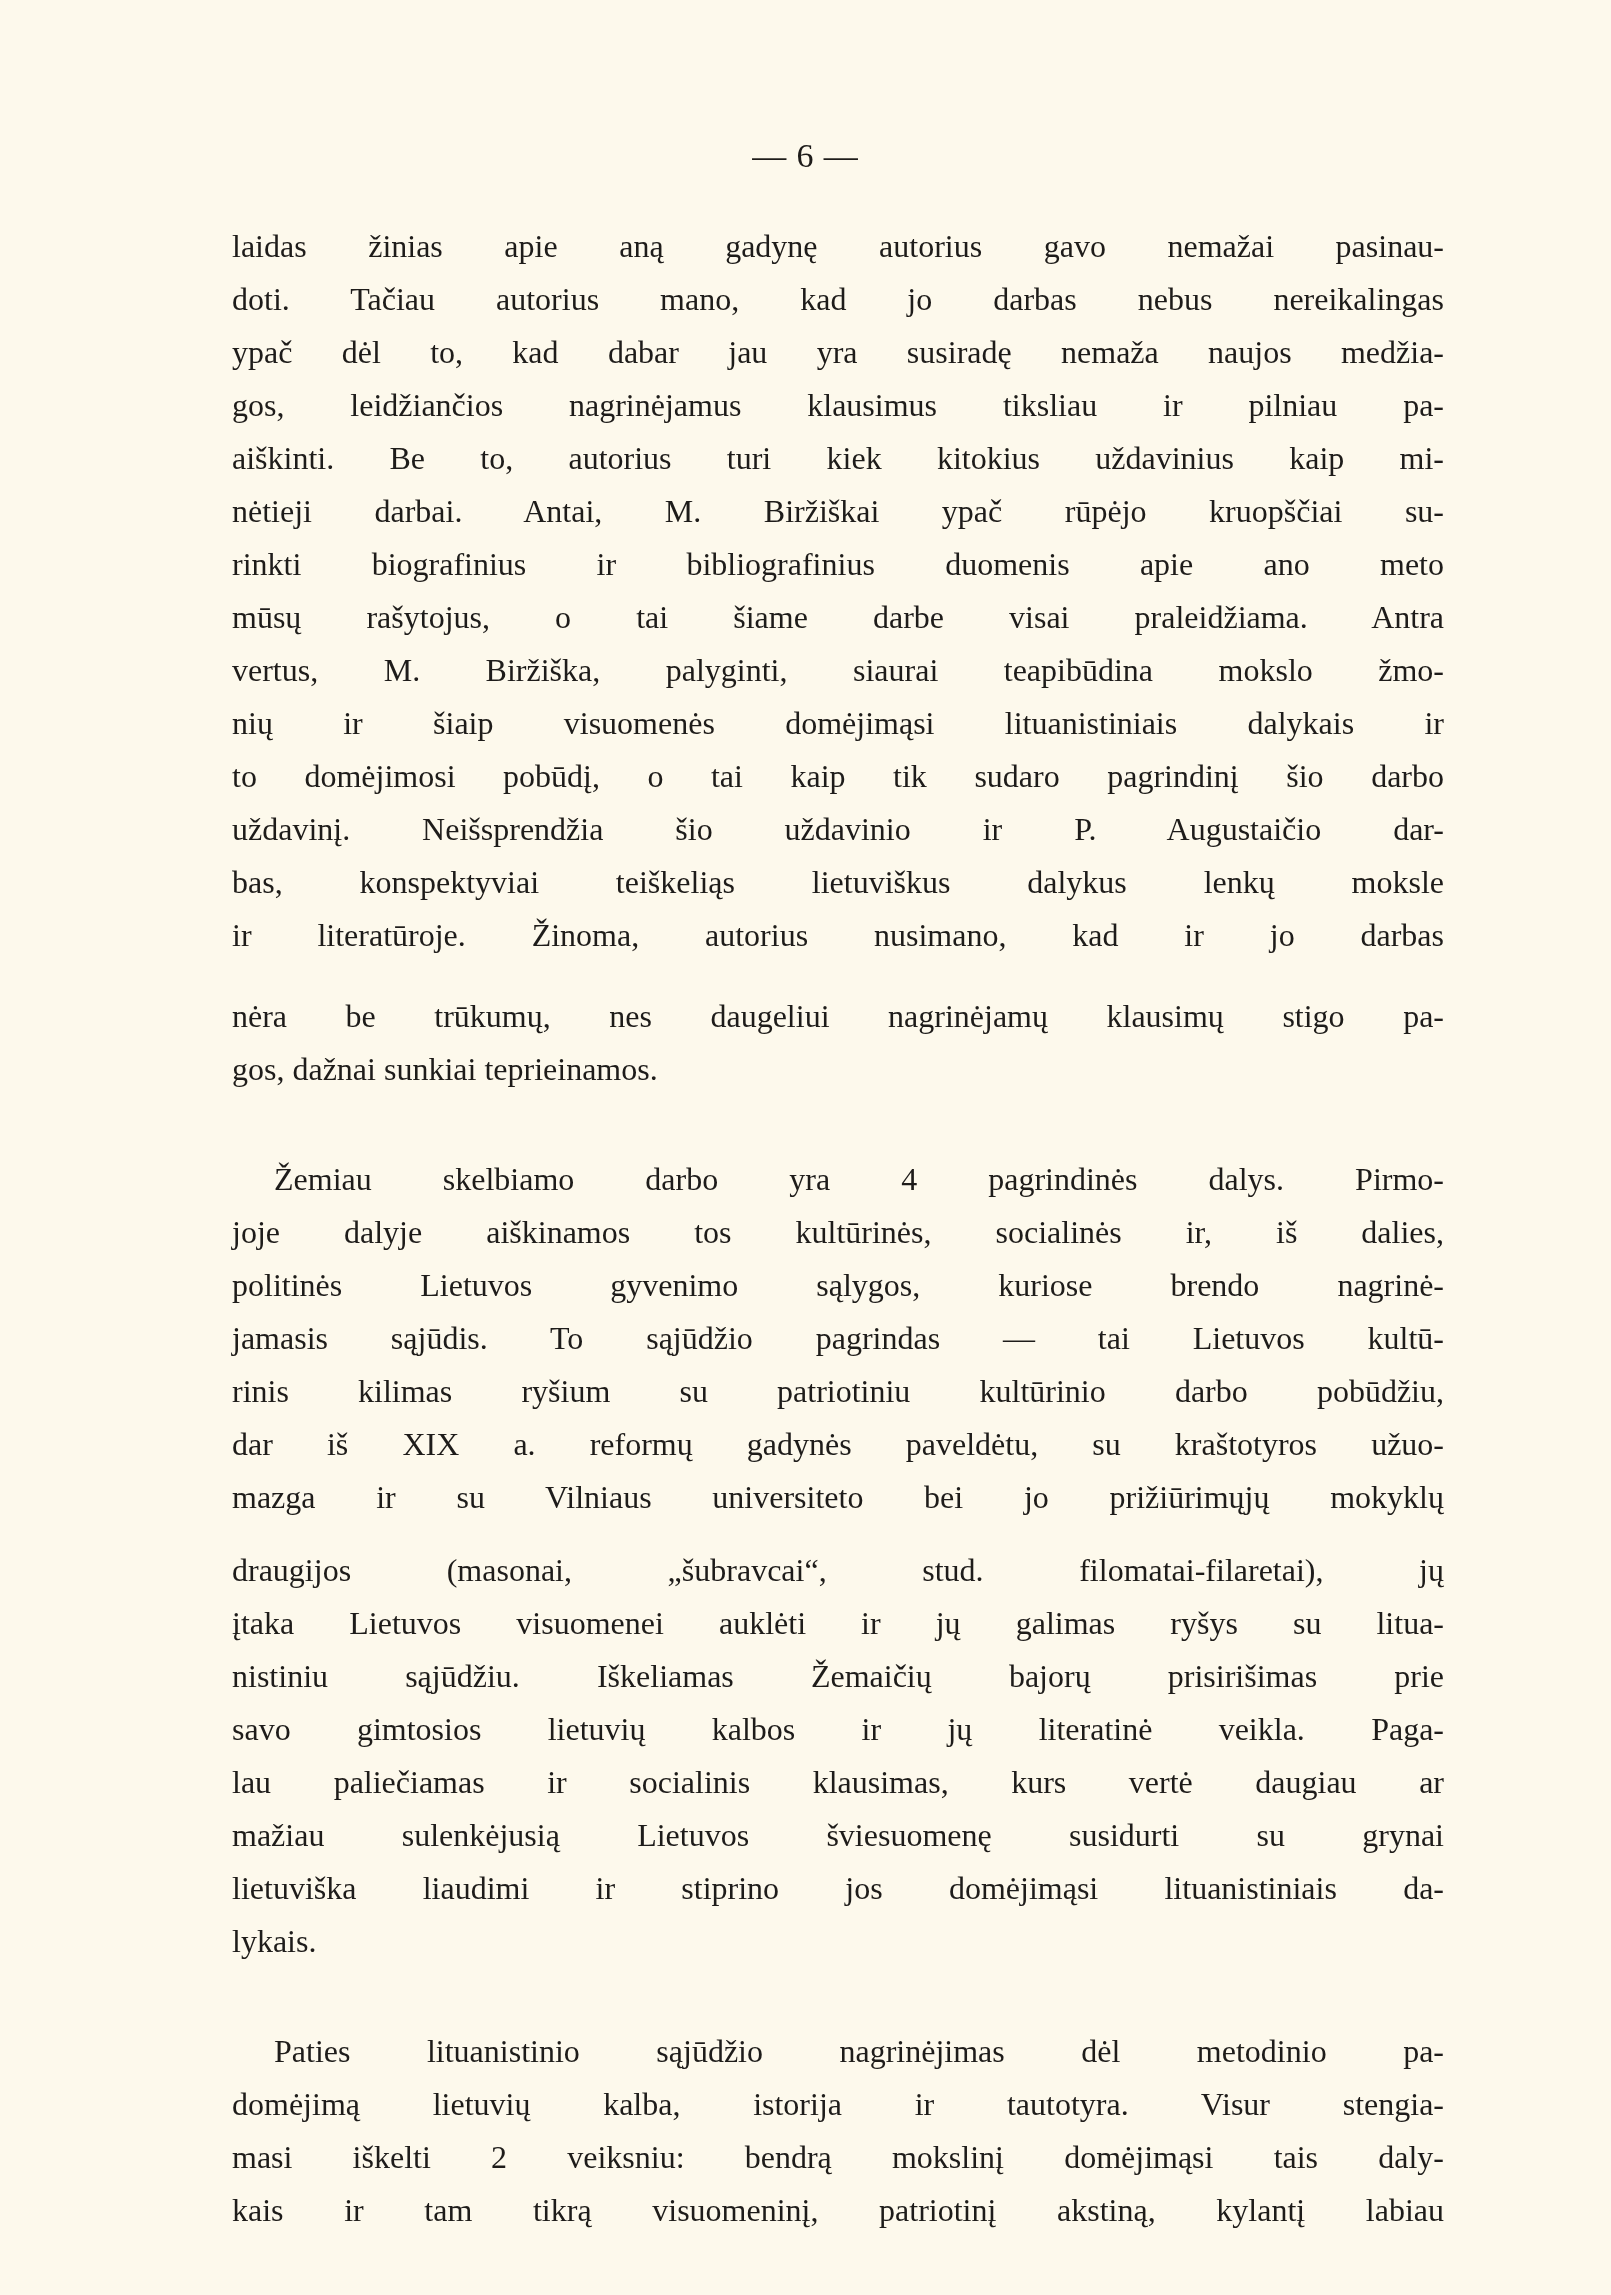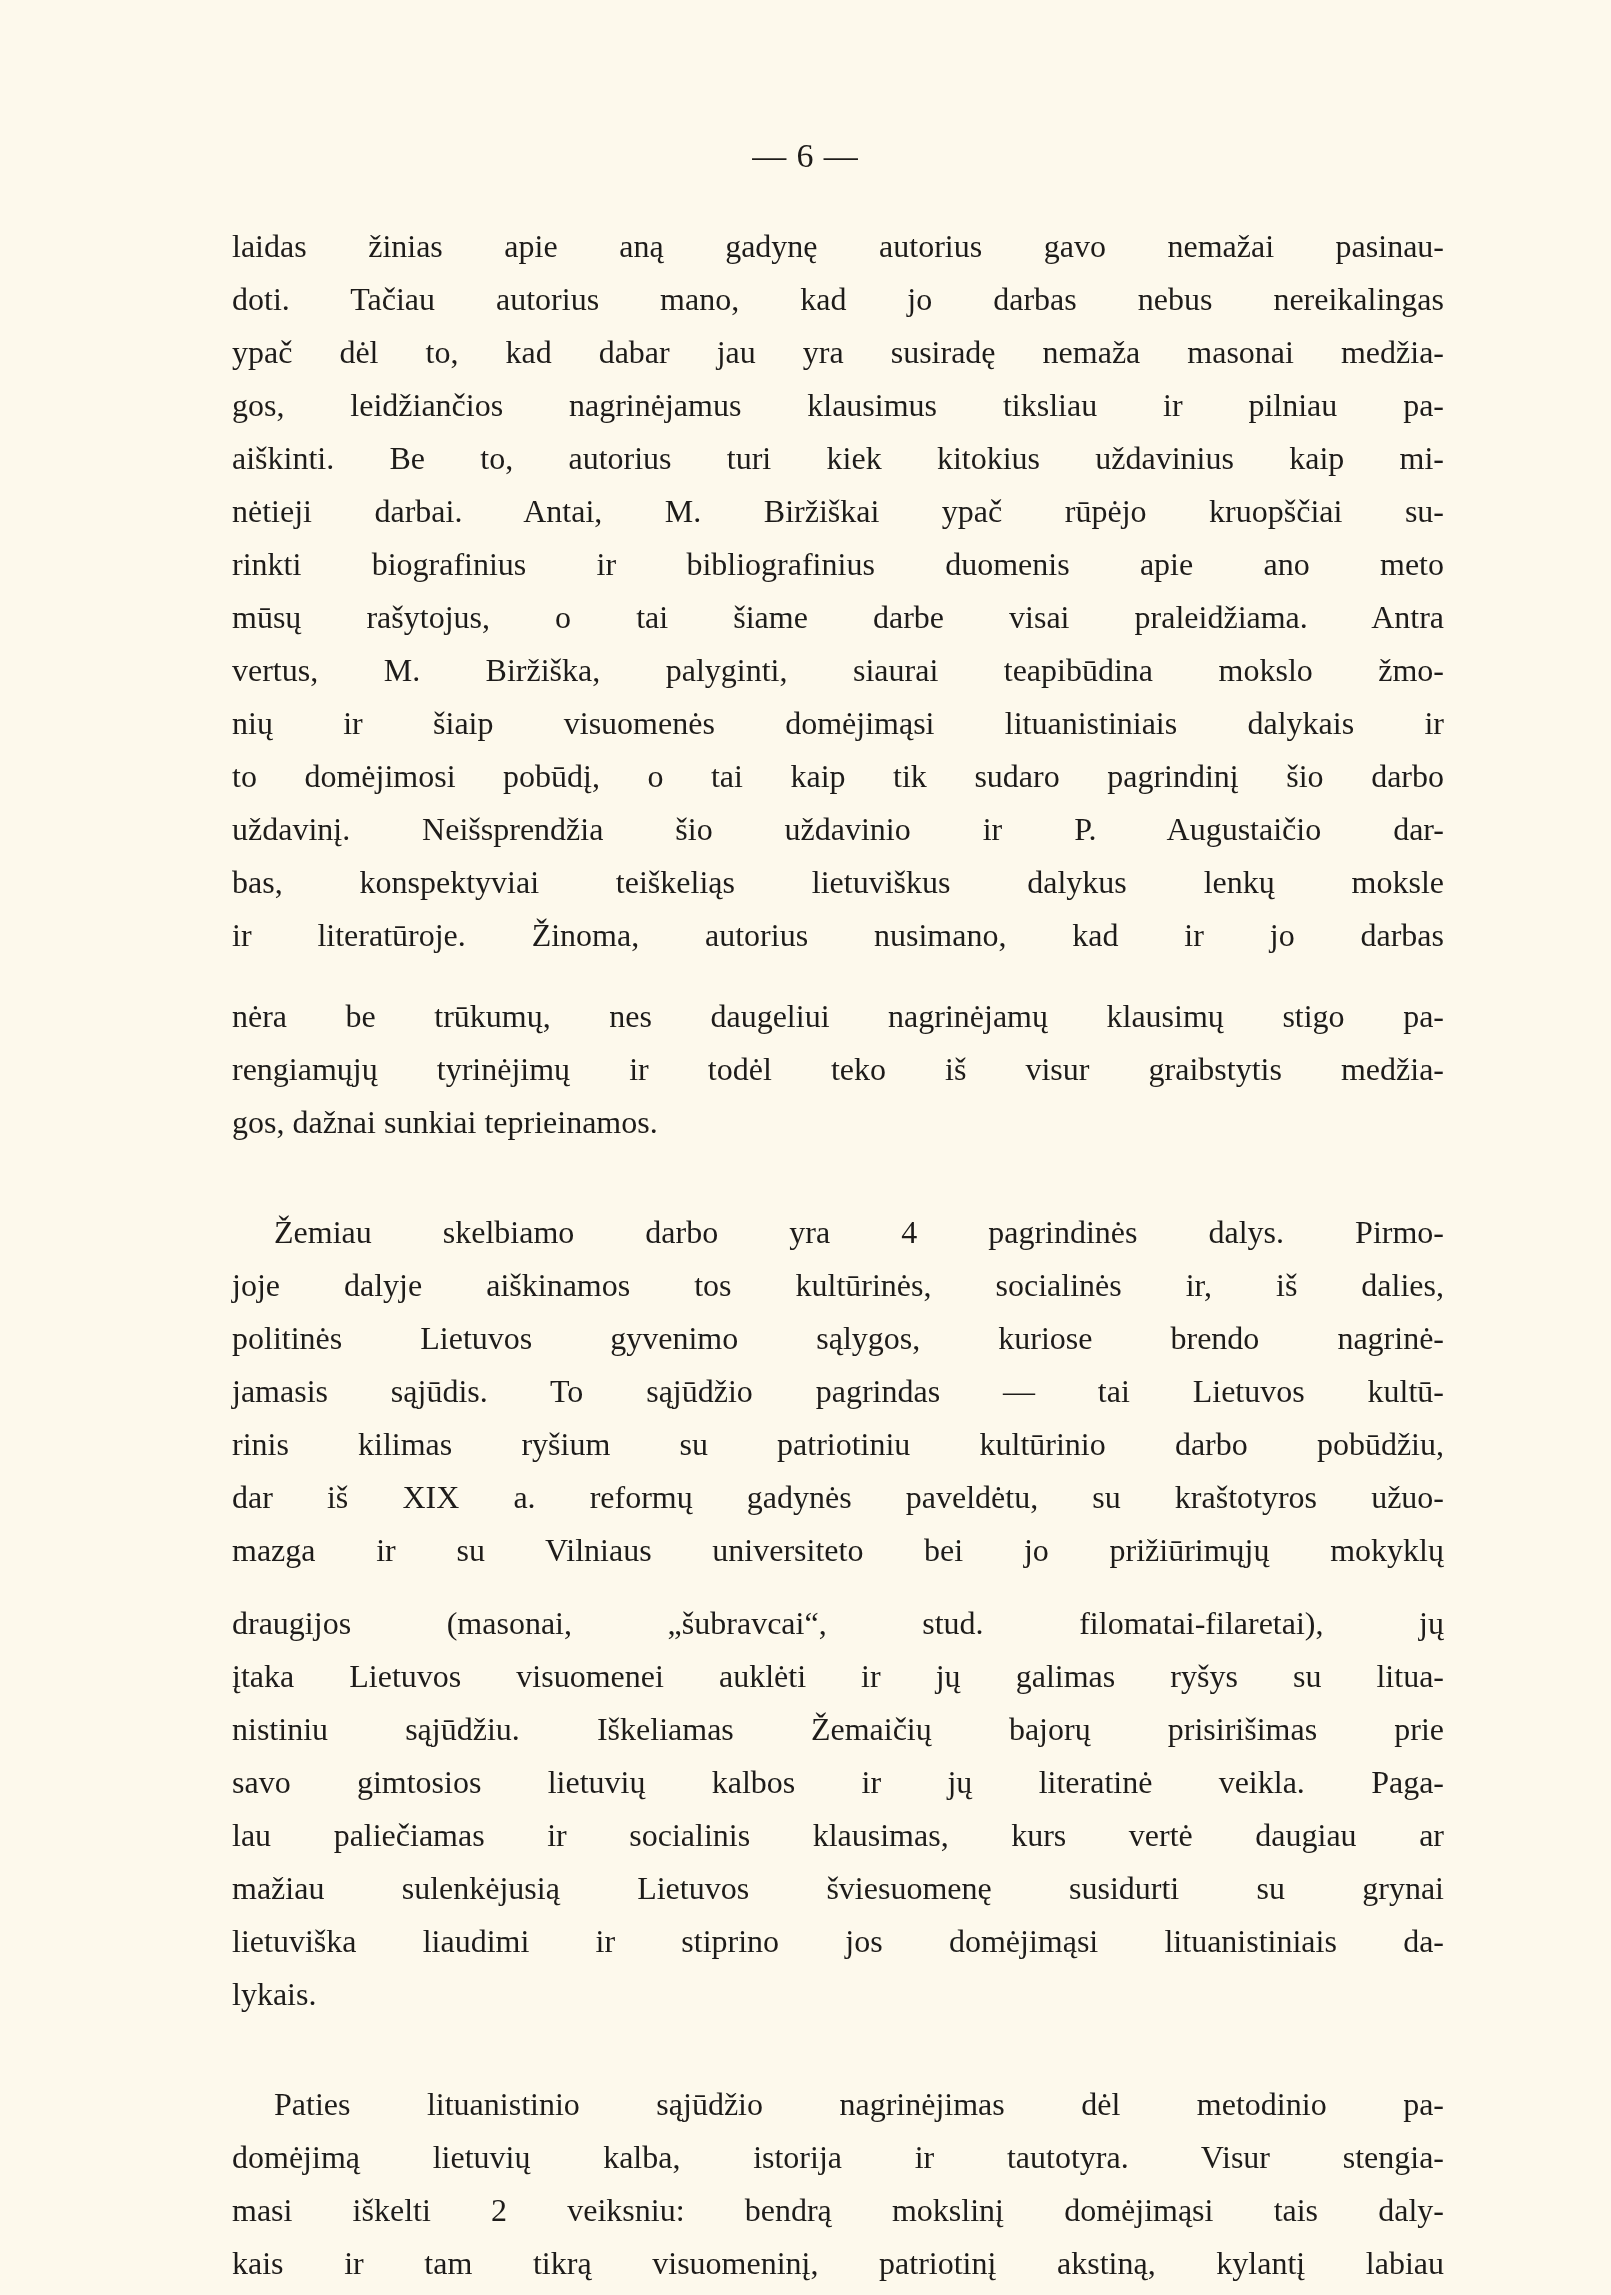--- a/index.html
+++ b/index.html
@@ -42,34 +42,33 @@
 </style>
 </head>
 <body>
 
 <div class="page-number">— 6 —</div>
 
 <div class="text-block">
   <div class="paragraph" id="p0">
       <span class="line" style="width: 1212px;">laidas žinias apie aną gadynę autorius gavo nemažai pasinau-</span>
       <span class="line" style="width: 1212px;">doti. Tačiau autorius mano, kad jo darbas nebus nereikalingas</span>
-      <span class="line" style="width: 1212px;">ypač dėl to, kad dabar jau yra susiradę nemaža masonai medžia-</span>
+      <span class="line" style="width: 1212px;">ypač dėl to, kad dabar jau yra susiradę nemaža naujos medžia-</span>
       <span class="line" style="width: 1212px;">gos, leidžiančios nagrinėjamus klausimus tiksliau ir pilniau pa-</span>
       <span class="line" style="width: 1212px;">aiškinti. Be to, autorius turi kiek kitokius uždavinius kaip mi-</span>
       <span class="line" style="width: 1212px;">nėtieji darbai. Antai, M. Biržiškai ypač rūpėjo kruopščiai su-</span>
       <span class="line" style="width: 1212px;">rinkti biografinius ir bibliografinius duomenis apie ano meto</span>
       <span class="line" style="width: 1212px;">mūsų rašytojus, o tai šiame darbe visai praleidžiama. Antra</span>
       <span class="line" style="width: 1212px;">vertus, M. Biržiška, palyginti, siaurai teapibūdina mokslo žmo-</span>
       <span class="line" style="width: 1212px;">nių ir šiaip visuomenės domėjimąsi lituanistiniais dalykais ir</span>
       <span class="line" style="width: 1212px;">to domėjimosi pobūdį, o tai kaip tik sudaro pagrindinį šio darbo</span>
       <span class="line" style="width: 1212px;">uždavinį. Neišsprendžia šio uždavinio ir P. Augustaičio dar-</span>
       <span class="line" style="width: 1212px; font-family: Liberation Serif, serif;">bas, konspektyviai teiškeliąs lietuviškus dalykus lenkų moksle</span>
       <span class="line" style="width: 1212px;">ir literatūroje. Žinoma, autorius nusimano, kad ir jo darbas</span>
       <span class="line" style="width: 1212px; margin-top: 28px;">nėra be trūkumų, nes daugeliui nagrinėjamų klausimų stigo pa-</span>
-      <span class="line" style="width: 1212px;">rengiamųjų tyrinėjimų ir todėl teko iš visur graibstytis medžia-</span>
       <span class="line last" style="width: 1212px;">gos, dažnai sunkiai teprieinamos.</span>
     </div>
   <div class="para-gap"></div>
   <div class="paragraph" id="p1">
       <span class="line indent" style="width: 1170px;">Žemiau skelbiamo darbo yra 4 pagrindinės dalys. Pirmo-</span>
       <span class="line" style="width: 1212px;">joje dalyje aiškinamos tos kultūrinės, socialinės ir, iš dalies,</span>
       <span class="line" style="width: 1212px;">politinės Lietuvos gyvenimo sąlygos, kuriose brendo nagrinė-</span>
       <span class="line" style="width: 1212px;">jamasis sąjūdis. To sąjūdžio pagrindas — tai Lietuvos kultū-</span>
       <span class="line" style="width: 1212px;">rinis kilimas ryšium su patriotiniu kultūrinio darbo pobūdžiu,</span>
       <span class="line" style="width: 1212px;">dar iš XIX a. reformų gadynės paveldėtu, su kraštotyros užuo-</span>

